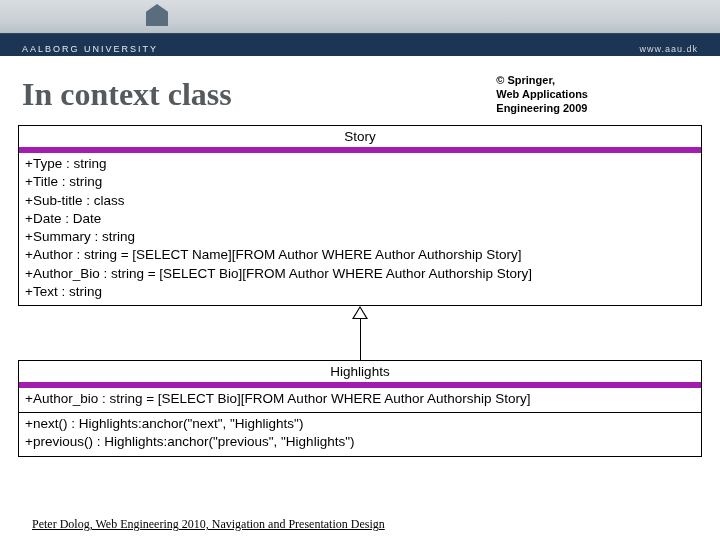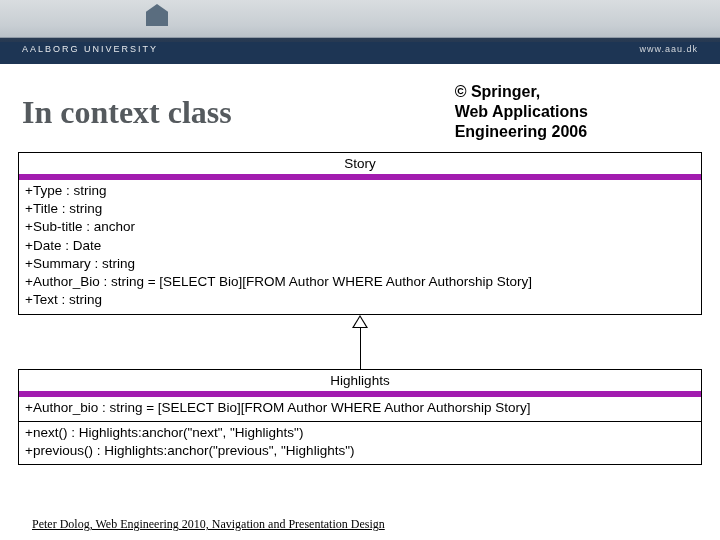--- a/index.html
+++ b/index.html
@@ -10,21 +10,21 @@
     font-family: Arial, Helvetica, sans-serif;
     background: #ffffff;
     position: relative;
     overflow: hidden;
   }
 
   
   .banner {
     position: relative;
     width: 100%;
-    height: 64px;
+    height: 56px;
     background: linear-gradient(to bottom,
        #d9dde0 0%, #c8ced3 40%, #b9c1c8 58%, #283a52 60%, #1f3350 100%);
   }
   .banner .stripe {
     position: absolute;
     left: 0; right: 0;
     height: 22px;
     bottom: 0;
     background: #1d3554;
   }
@@ -58,21 +58,21 @@
     padding: 18px 22px 10px 22px;
   }
   .page-title {
     font-family: Georgia, 'Times New Roman', serif;
     font-size: 32px;
     font-weight: 700;
     color: #555a5e;
   }
   .copyright {
     font-family: Arial, Helvetica, sans-serif;
-    font-size: 16px;
+    font-size: 11px;
     font-weight: 700;
     color: #000;
     line-height: 1.25;
     padding-right: 110px;
   }
 
   
   .uml {
     margin: 0 18px;
     font-family: Arial, Helvetica, sans-serif;
@@ -146,34 +146,35 @@
   <div class="stripe"></div>
   <div class="uni">AALBORG UNIVERSITY</div>
   <div class="url">www.aau.dk</div>
 </div>
 
 <div class="title-row">
   <div class="page-title">In context class</div>
   <div class="copyright">
     <div>© Springer,</div>
     <div>Web Applications</div>
-    <div>Engineering 2006</div>
+    <div>Engineering 2009</div>
   </div>
 </div>
 
 <div class="uml">
 
   <div class="class-box">
     <div class="class-name">Story</div>
     <div class="compartment">
       <div class="attr">+Type : string</div>
       <div class="attr">+Title : string</div>
-      <div class="attr">+Sub-title : anchor</div>
+      <div class="attr">+Sub-title : class</div>
       <div class="attr">+Date : Date</div>
       <div class="attr">+Summary : string</div>
+      <div class="attr">+Author : string = [SELECT Name][FROM Author WHERE Author Authorship Story]</div>
       <div class="attr">+Author_Bio : string = [SELECT Bio][FROM Author WHERE Author Authorship Story]</div>
       <div class="attr">+Text : string</div>
     </div>
   </div>
 
   <div class="arrow-gap">
     <div class="head"></div>
     <div class="shaft"></div>
   </div>
 

